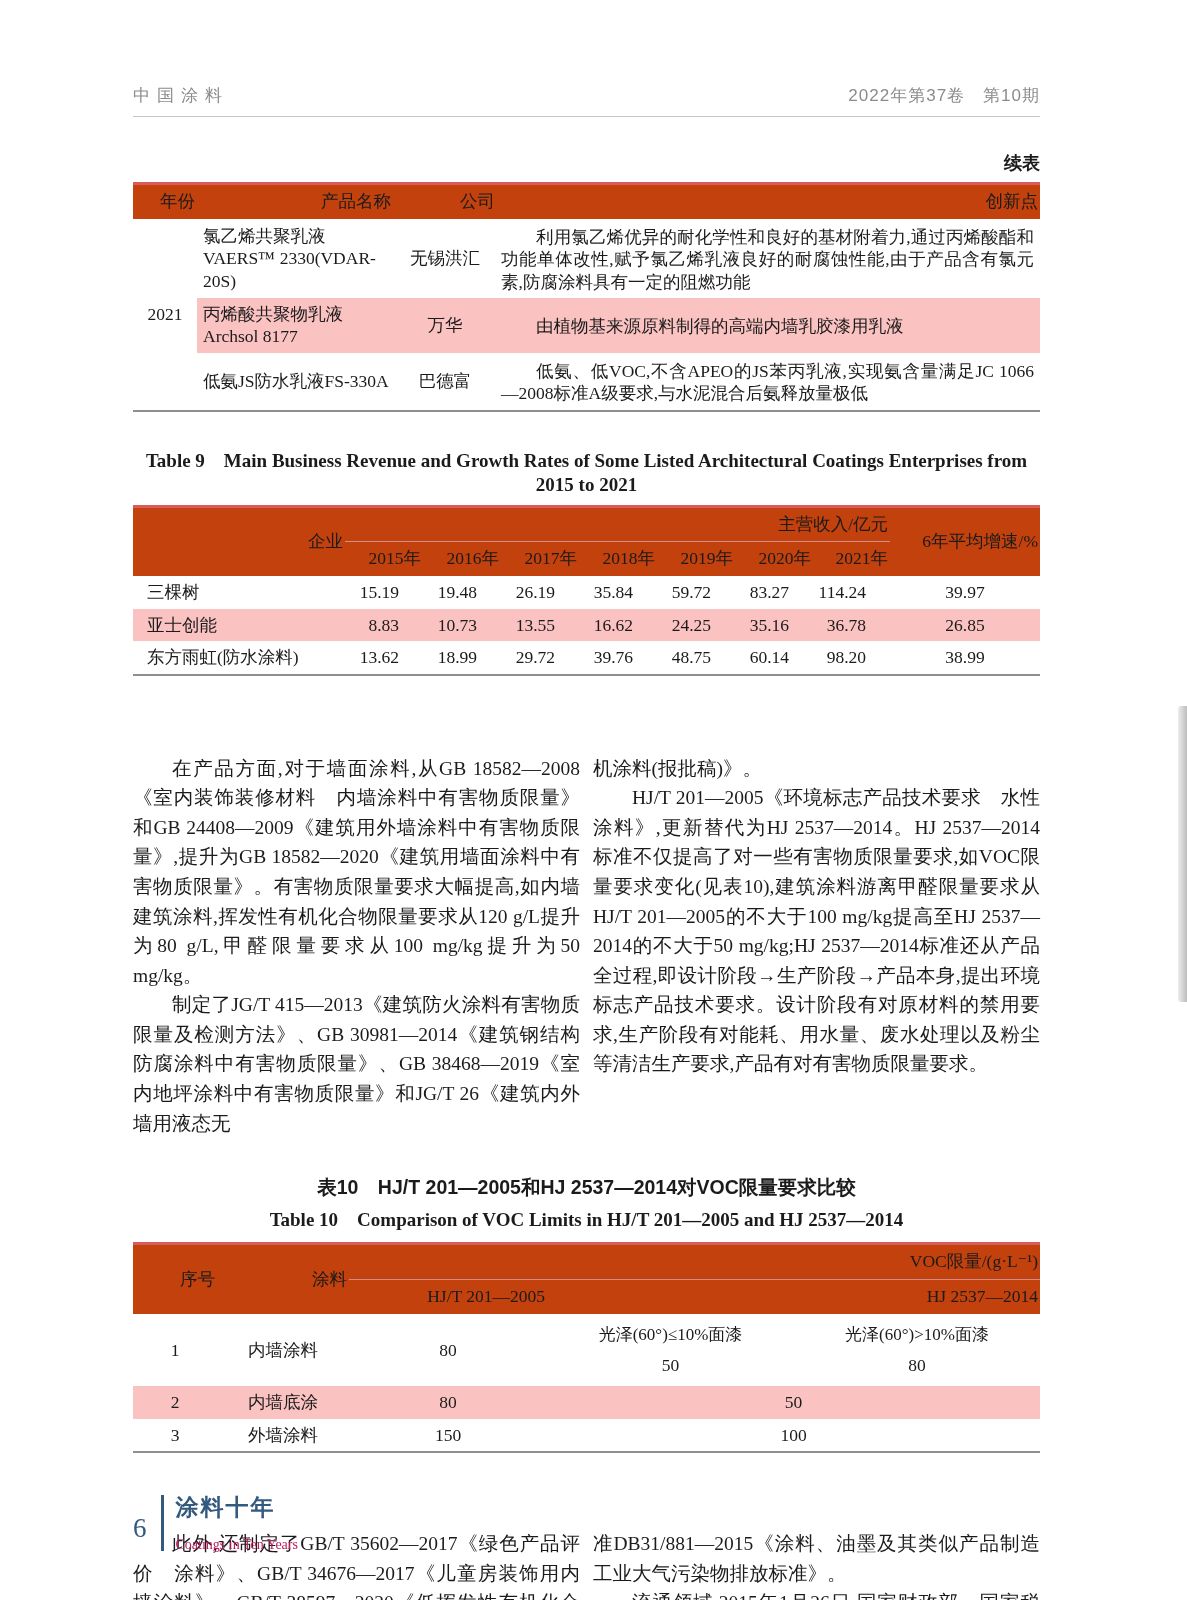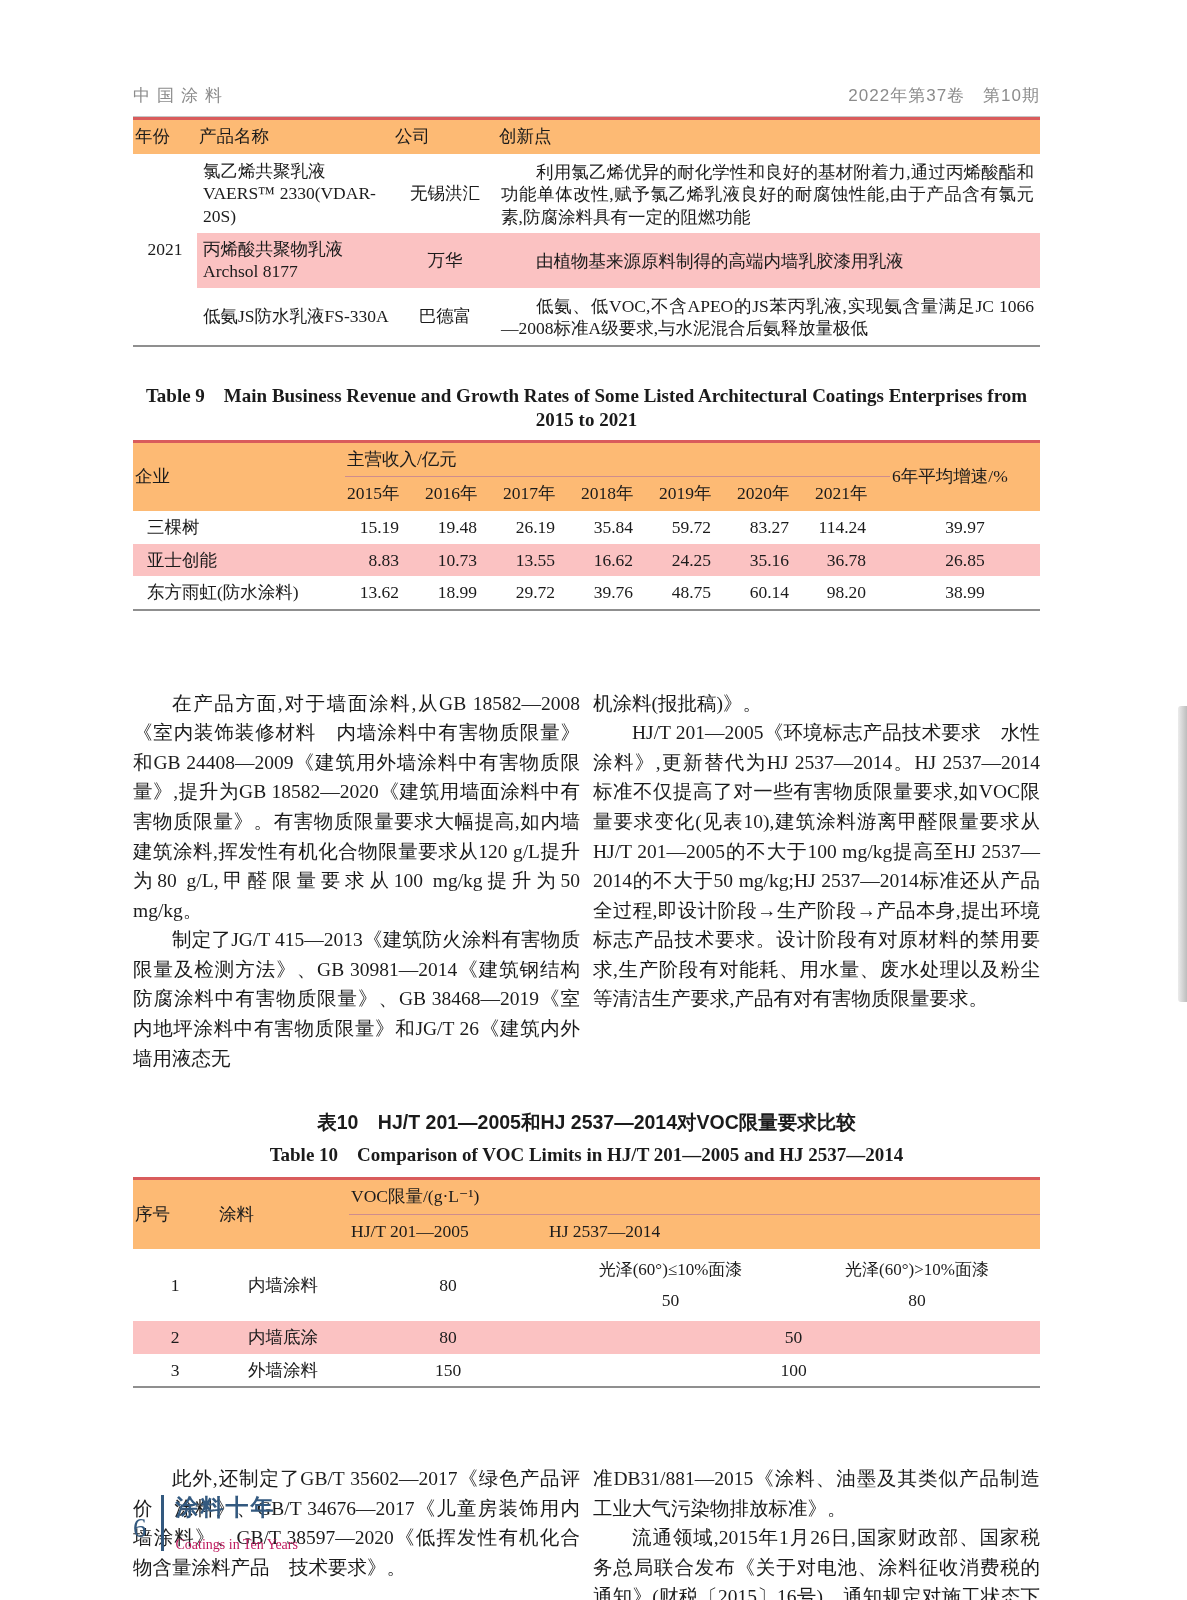--- a/index.html
+++ b/index.html
@@ -27,21 +27,21 @@
     font-family:"Liberation Sans","DejaVu Sans",sans-serif;
   }
 
   
   table.data-table {
     width:100%; border-collapse:collapse; table-layout:fixed;
     border-top:3px solid #d95c5c; border-bottom:2px solid #8f8f8f;
     font-size:17.5px;
   }
   table.data-table thead th {
-    background:#fdba74; font-weight:normal; text-align:left;
+    background:#c2410c; font-weight:normal; text-align:right;
     padding:6px 2px; line-height:1.25;
   }
   table.data-table td { padding:5px 4px; line-height:1.28; vertical-align:middle; }
   tr.hl td { background:#fbc2c2; }
 
   
   .ptable td.year-cell { text-align:center; }
   .ptable td.prod { text-align:left; white-space:pre-line; padding-left:6px; }
   .ptable td.comp { text-align:center; }
   .ptable td.innov { text-align:justify; text-indent:2em; padding-right:6px; padding-top:7px; }
@@ -100,20 +100,21 @@
 <body>
 
 <div class="page">
   <div class="content">
 
     <div class="page-head">
       <span class="journal">中国涂料</span>
       <span class="issue">2022年第37卷　第10期</span>
     </div>
 
+    <div class="cont-label">续表</div>
 
     <table class="data-table ptable">
       <colgroup>
           <col style="width:64px">
           <col style="width:196px">
           <col style="width:104px">
           <col style="width:543px">
         </colgroup>
       <thead>
         <tr>

